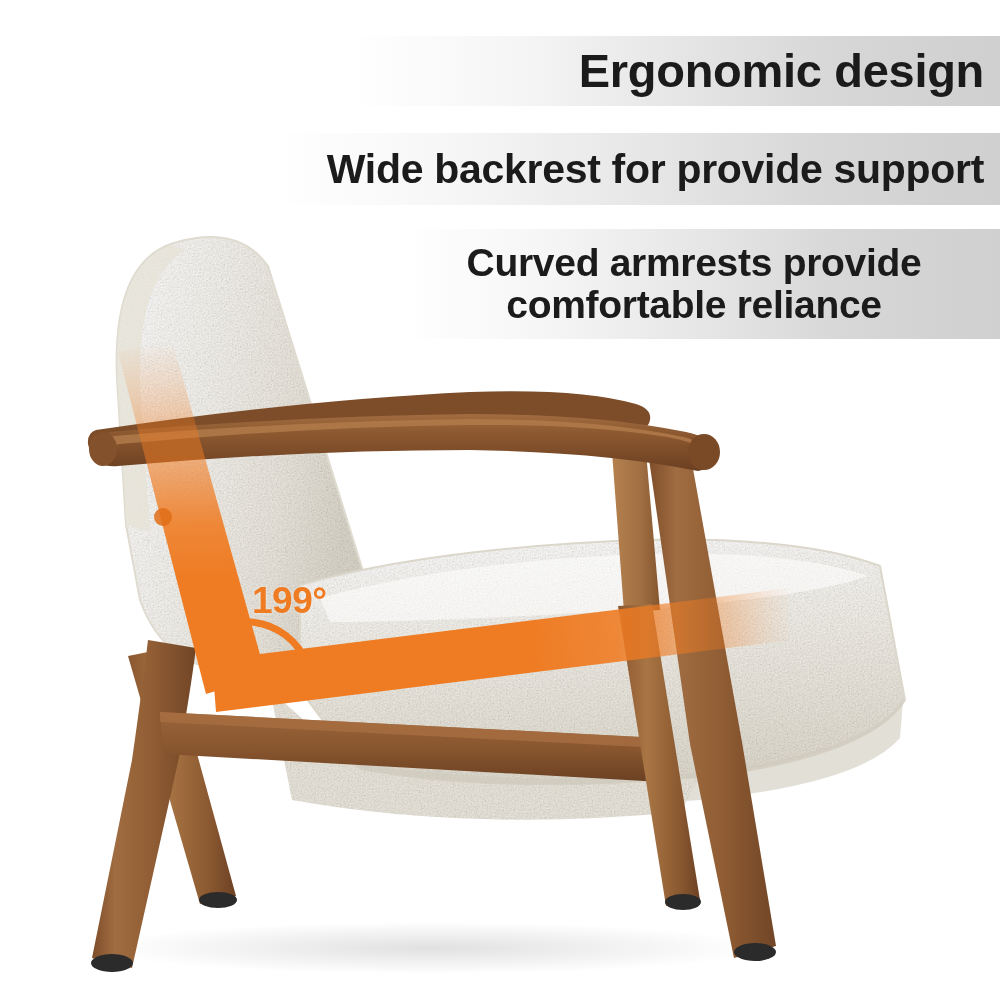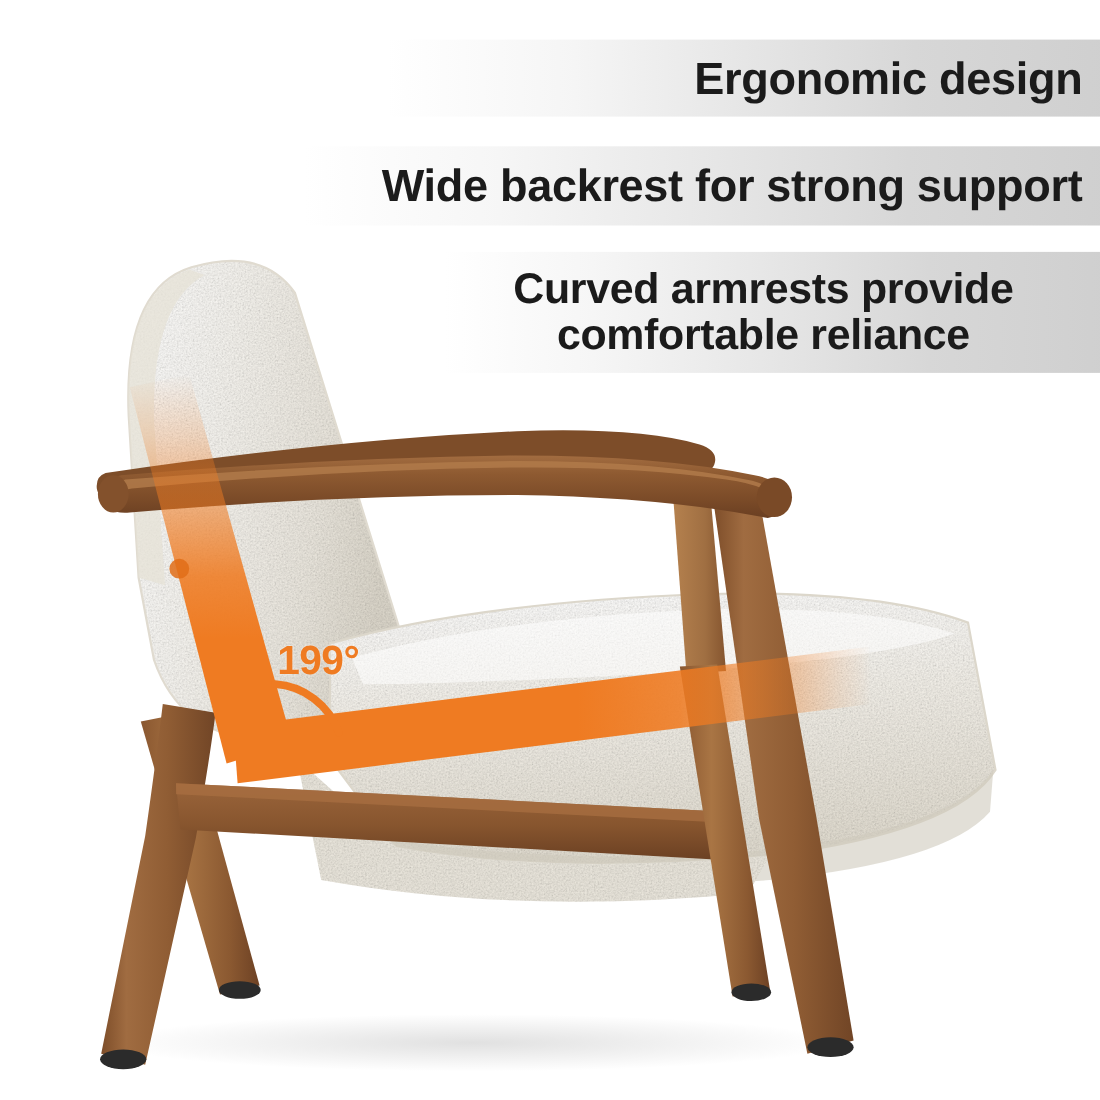--- a/index.html
+++ b/index.html
@@ -32,21 +32,21 @@
     letter-spacing: -0.3px;
     line-height: 1.08;
     text-align: right;
   }
   .band .band-inner {
     white-space: pre-line;
   }
 
   #band-1 {
     left: 352px;  top: 36px;  width: 648px;  height: 70px;
-    font-size: 41px;
+    font-size: 47px;
     background: linear-gradient(to right,
         rgba(200,200,200,0) 0%,
         rgba(201,201,201,0.18) 26%,
         rgba(203,203,203,0.48) 50%,
         rgba(205,205,205,0.80) 74%,
         rgba(206,206,206,0.97) 100%);
   }
   #band-2 {
     left: 276px; top: 133px; width: 724px; height: 72px;
     font-size: 41px;
@@ -284,21 +284,21 @@
     </g>
   </svg>
 
   <div class="deg-label">199°</div>
 
   <div class="band" id="band-1">
     <span class="band-inner">Ergonomic design</span>
   </div>
 
   <div class="band" id="band-2">
-    <span class="band-inner">Wide backrest for strong support</span>
+    <span class="band-inner">Wide backrest for provide support</span>
   </div>
 
   <div class="band" id="band-3">
     <span class="band-inner">Curved armrests provide
 comfortable reliance</span>
   </div>
 
 </div>
 
 </body></html>

